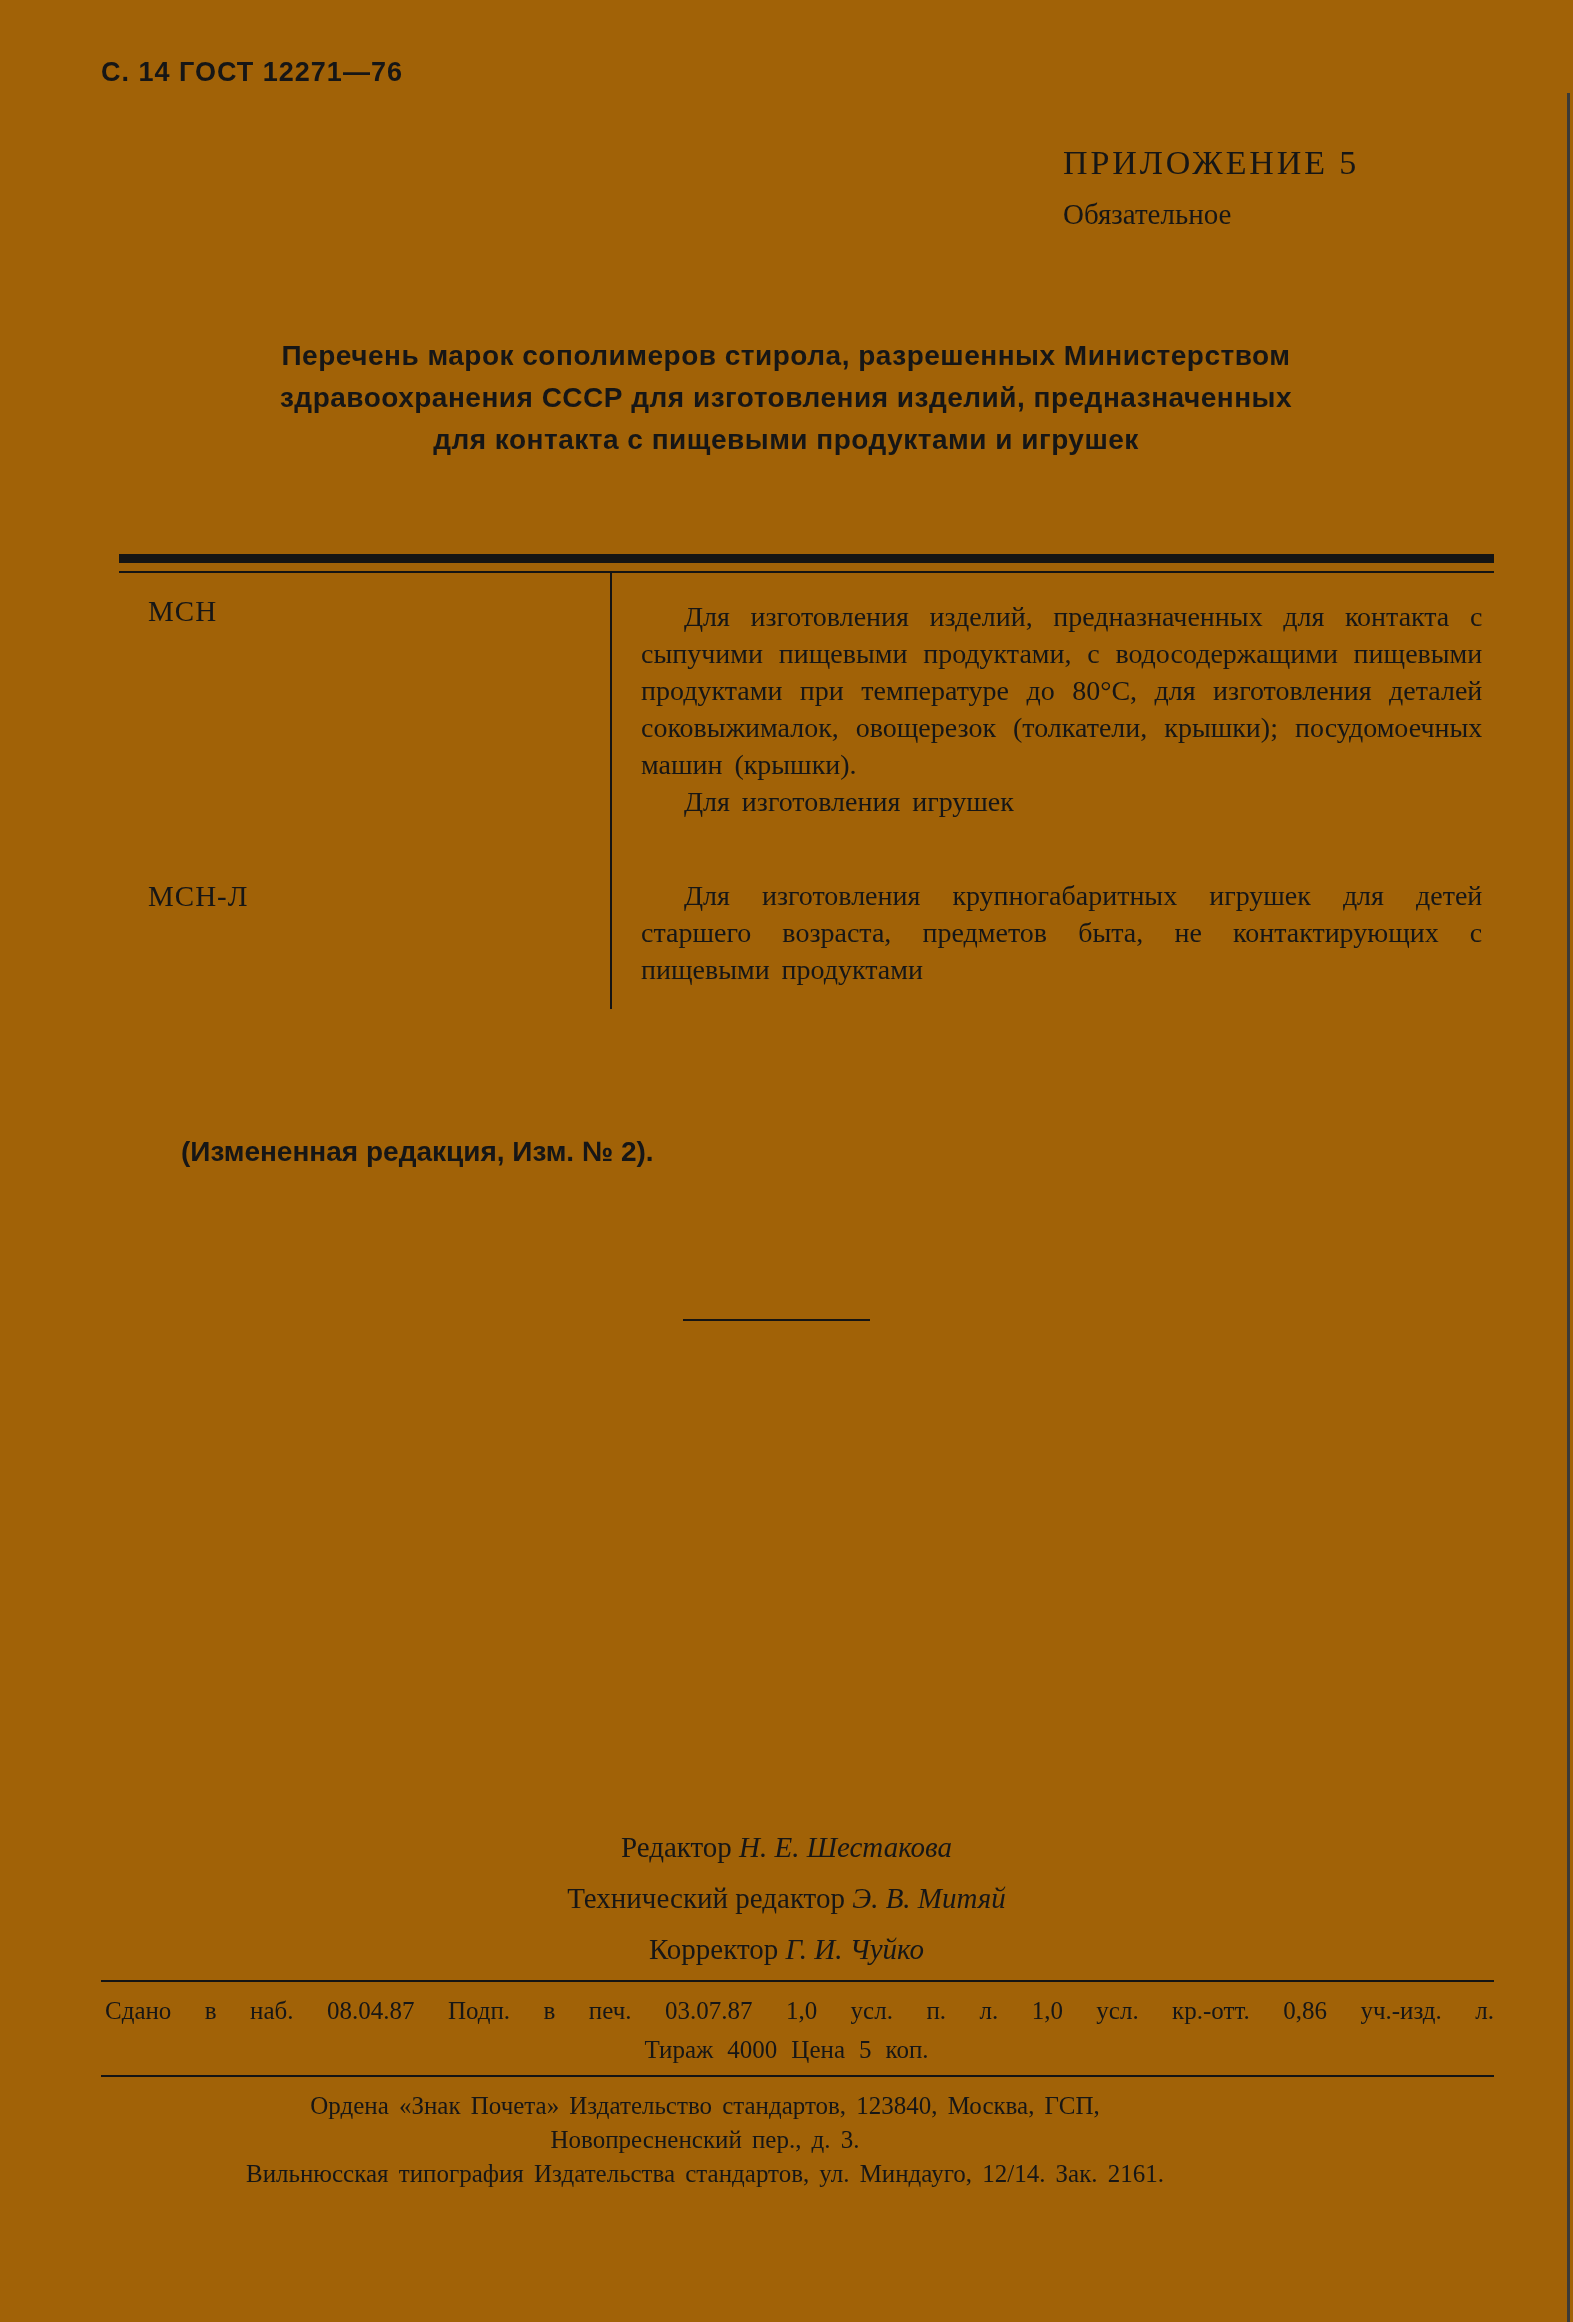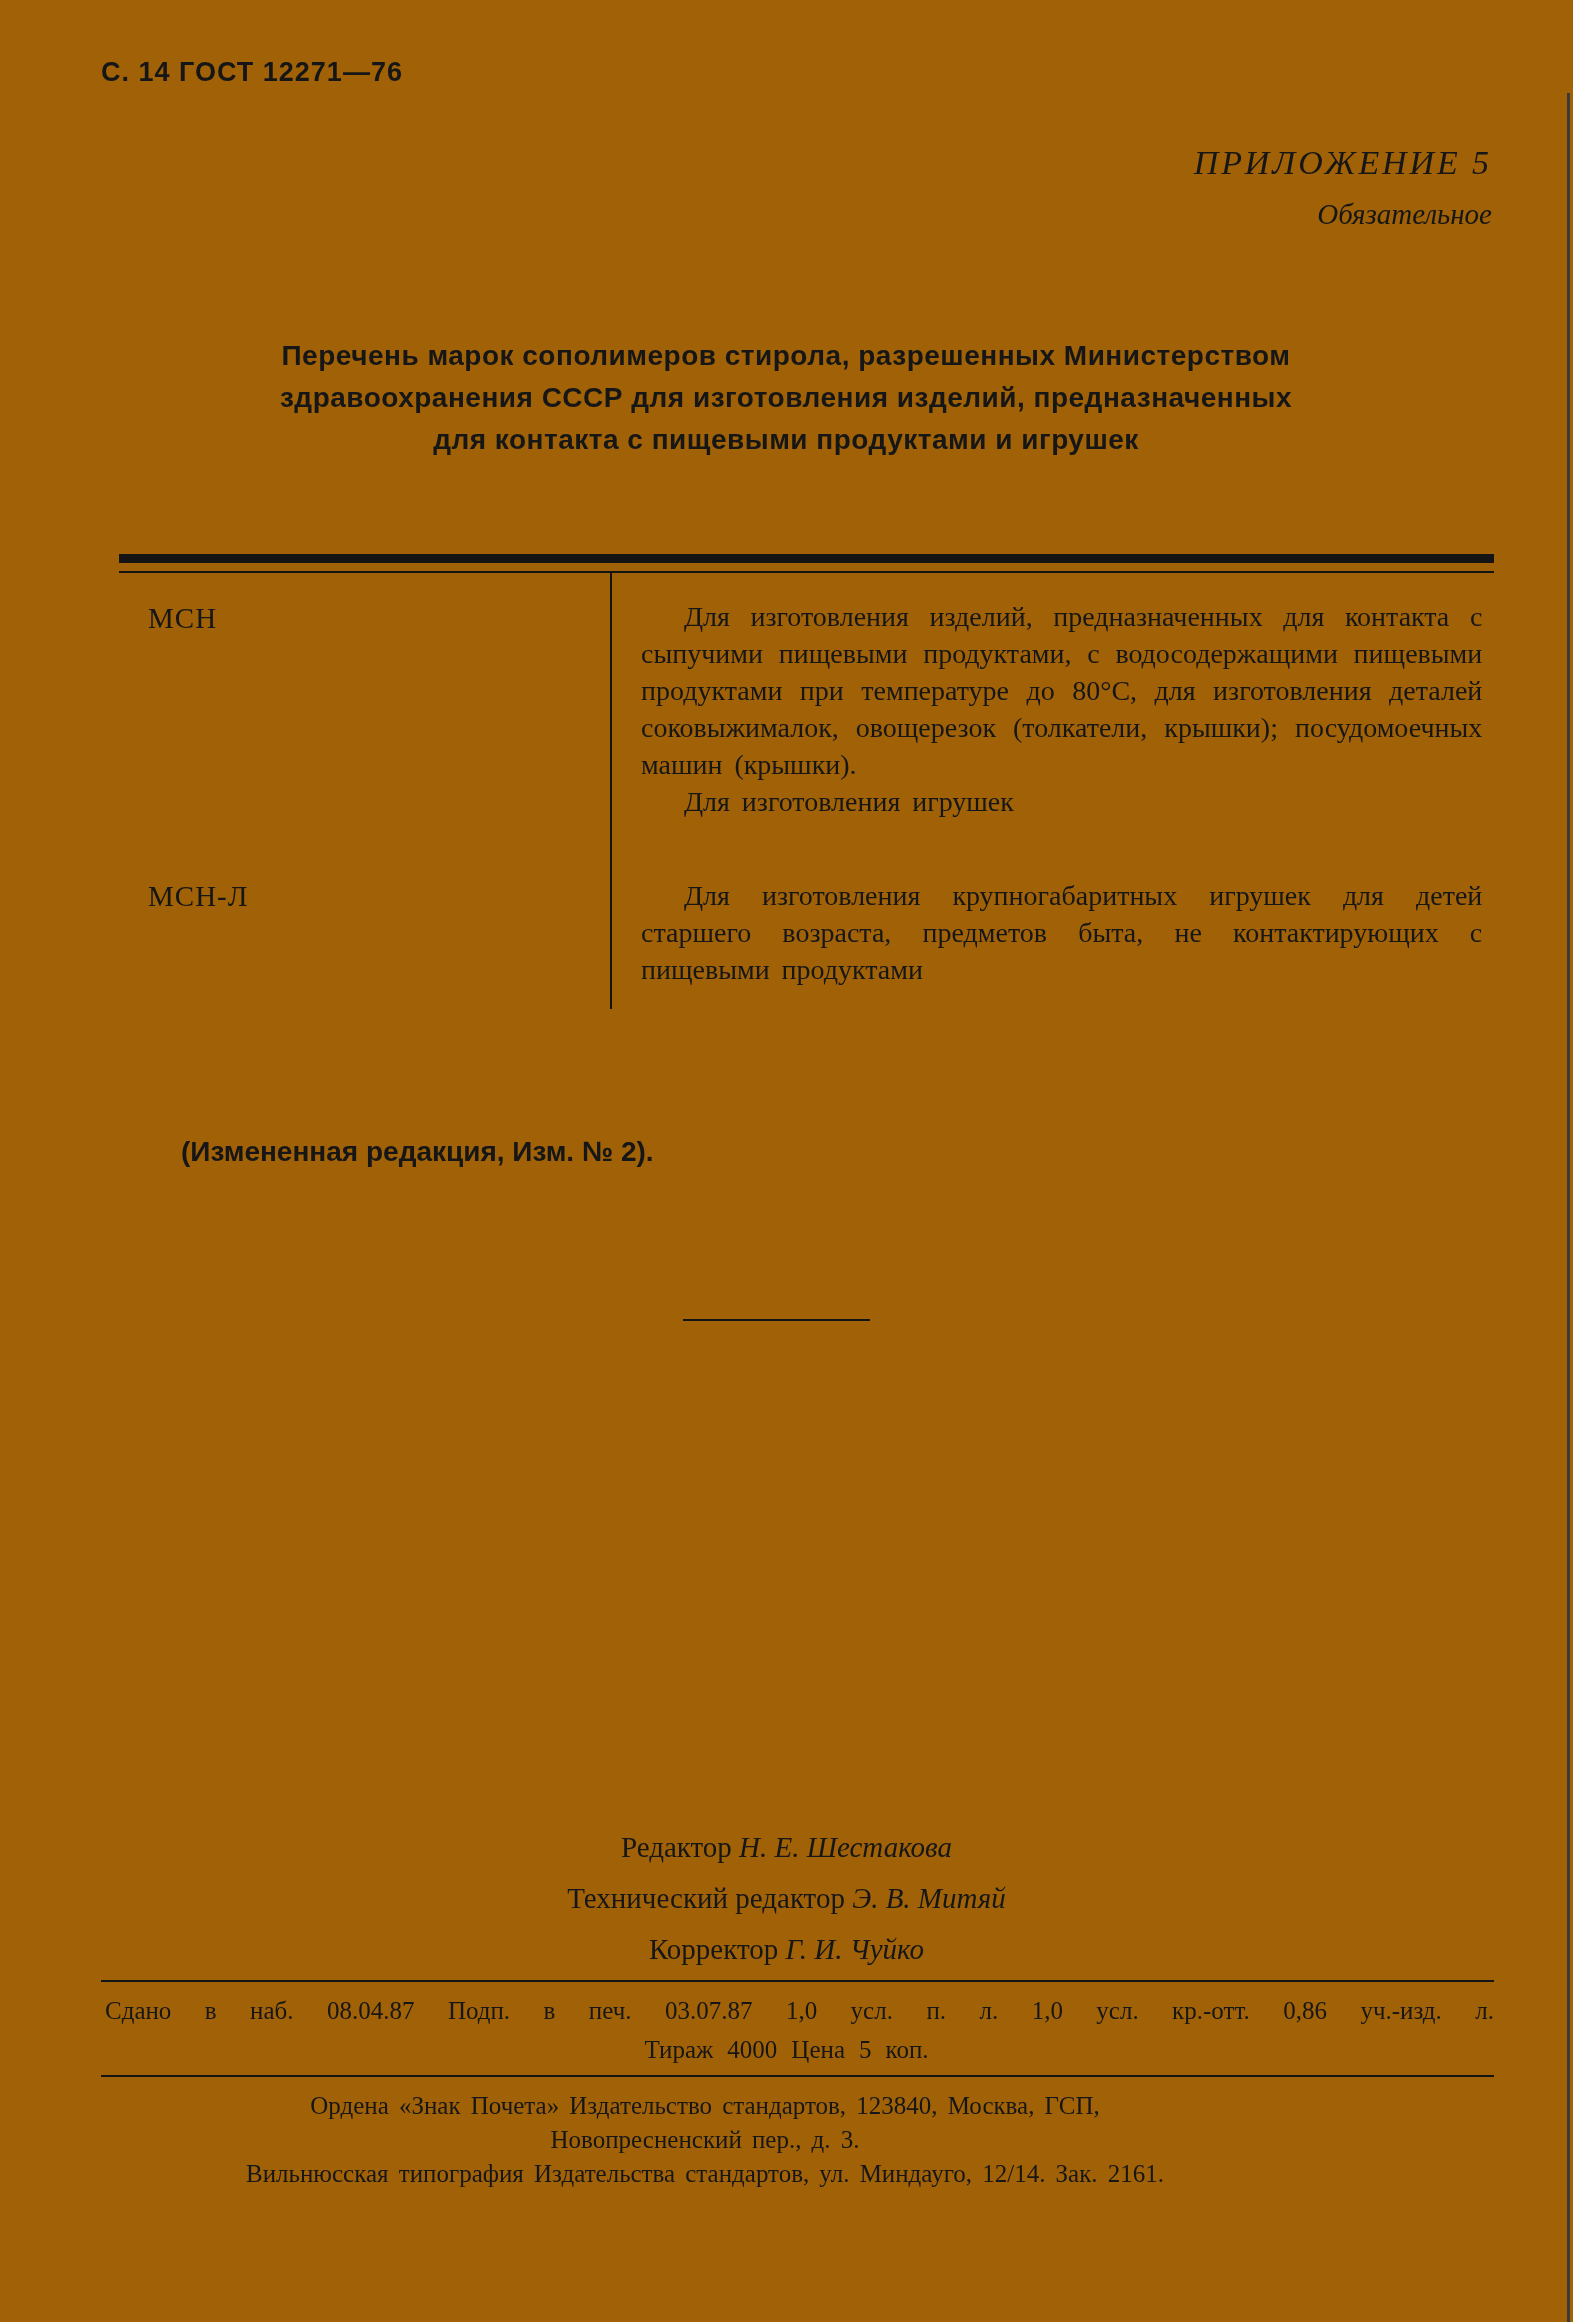--- a/index.html
+++ b/index.html
@@ -29,22 +29,21 @@
     font-family: "Liberation Sans", sans-serif;
     font-weight: bold;
     font-size: 27px;
     letter-spacing: 1px;
   }
   .appendix {
     position: absolute;
     left: 1063px;
     top: 144px;
     width: 429px;
-    text-align: right;
-    font-style: italic;
+    text-align: left;
   }
   .appendix-label { font-size: 34px; letter-spacing: 2.9px; }
   .appendix-type  { font-size: 29px; margin-top: 15.6px; }
   .doc-title {
     position: absolute;
     left: 152px;
     top: 335px;
     width: 1268px;
     text-align: center;
     font-family: "Liberation Sans", sans-serif;
@@ -71,21 +70,21 @@
   .gt-h-right { flex: 1; }
   .double-rule {
     height: 11.7px;
     border-top: 2.9px solid #141414;
     border-bottom: 2.9px solid #141414;
   }
   .gt-row { display: flex; }
   .gt-mark {
     width: 493px;
     border-right: 2px solid #141414;
-    padding: 29px 0 0 29px;
+    padding: 22px 0 0 29px;
     font-size: 29px;
     letter-spacing: 1px;
   }
   .gt-desc {
     flex: 1;
     padding: 25px 11.7px 0 29px;
     font-size: 28px;
     line-height: 37px;
     text-align: justify;
     word-spacing: 4.9px;

